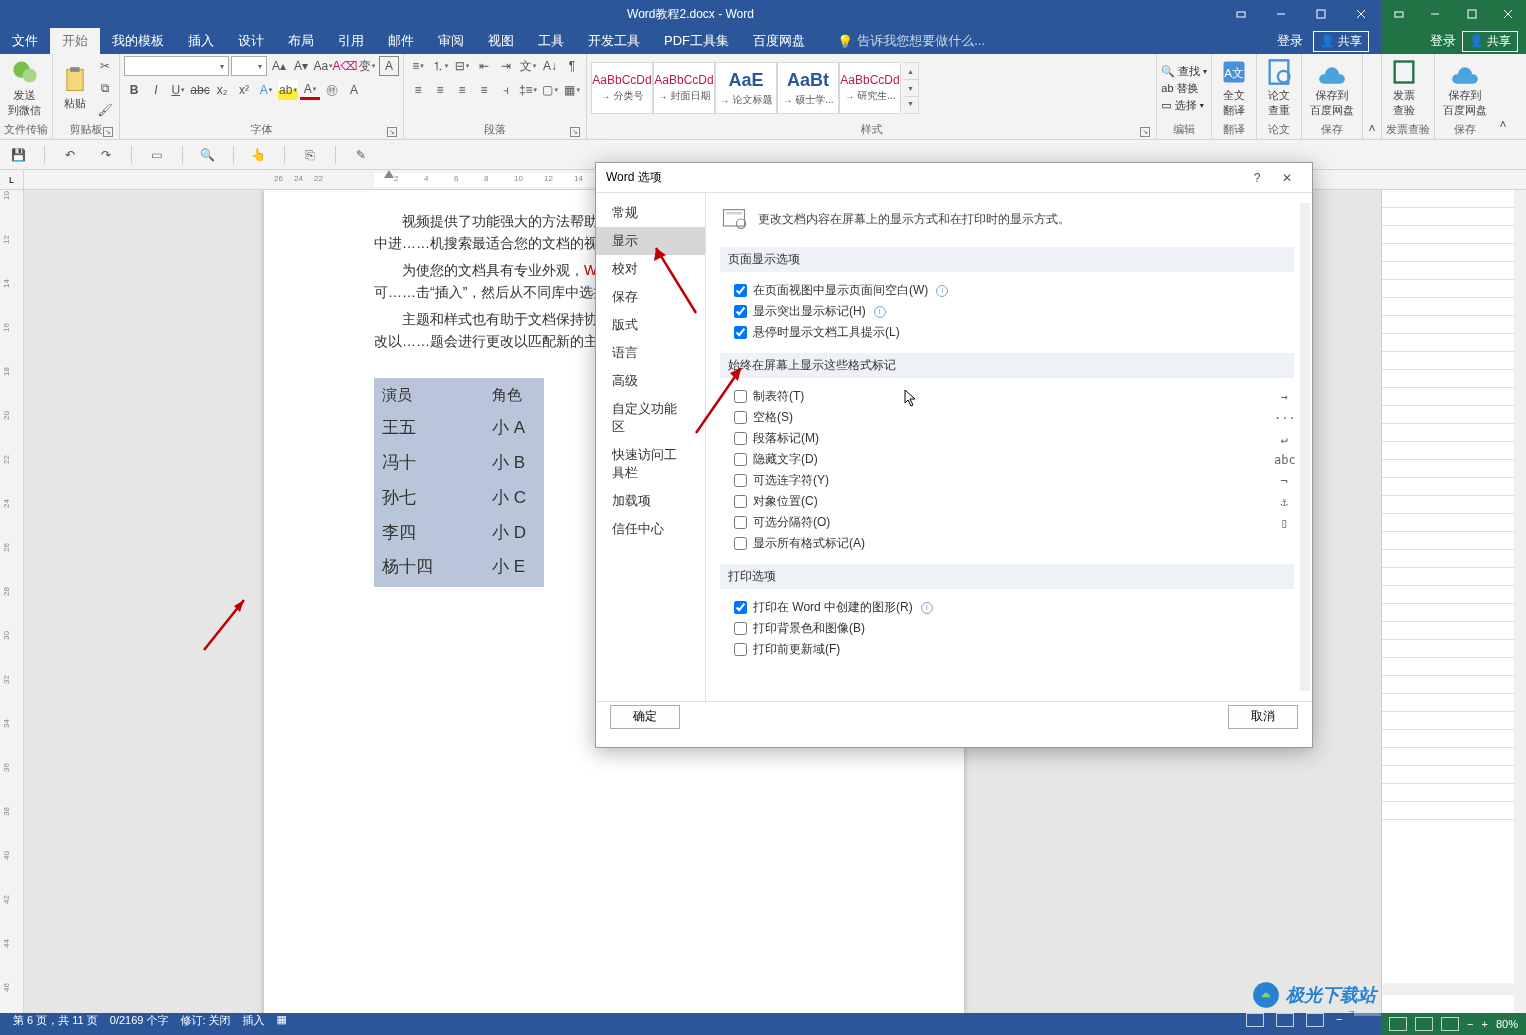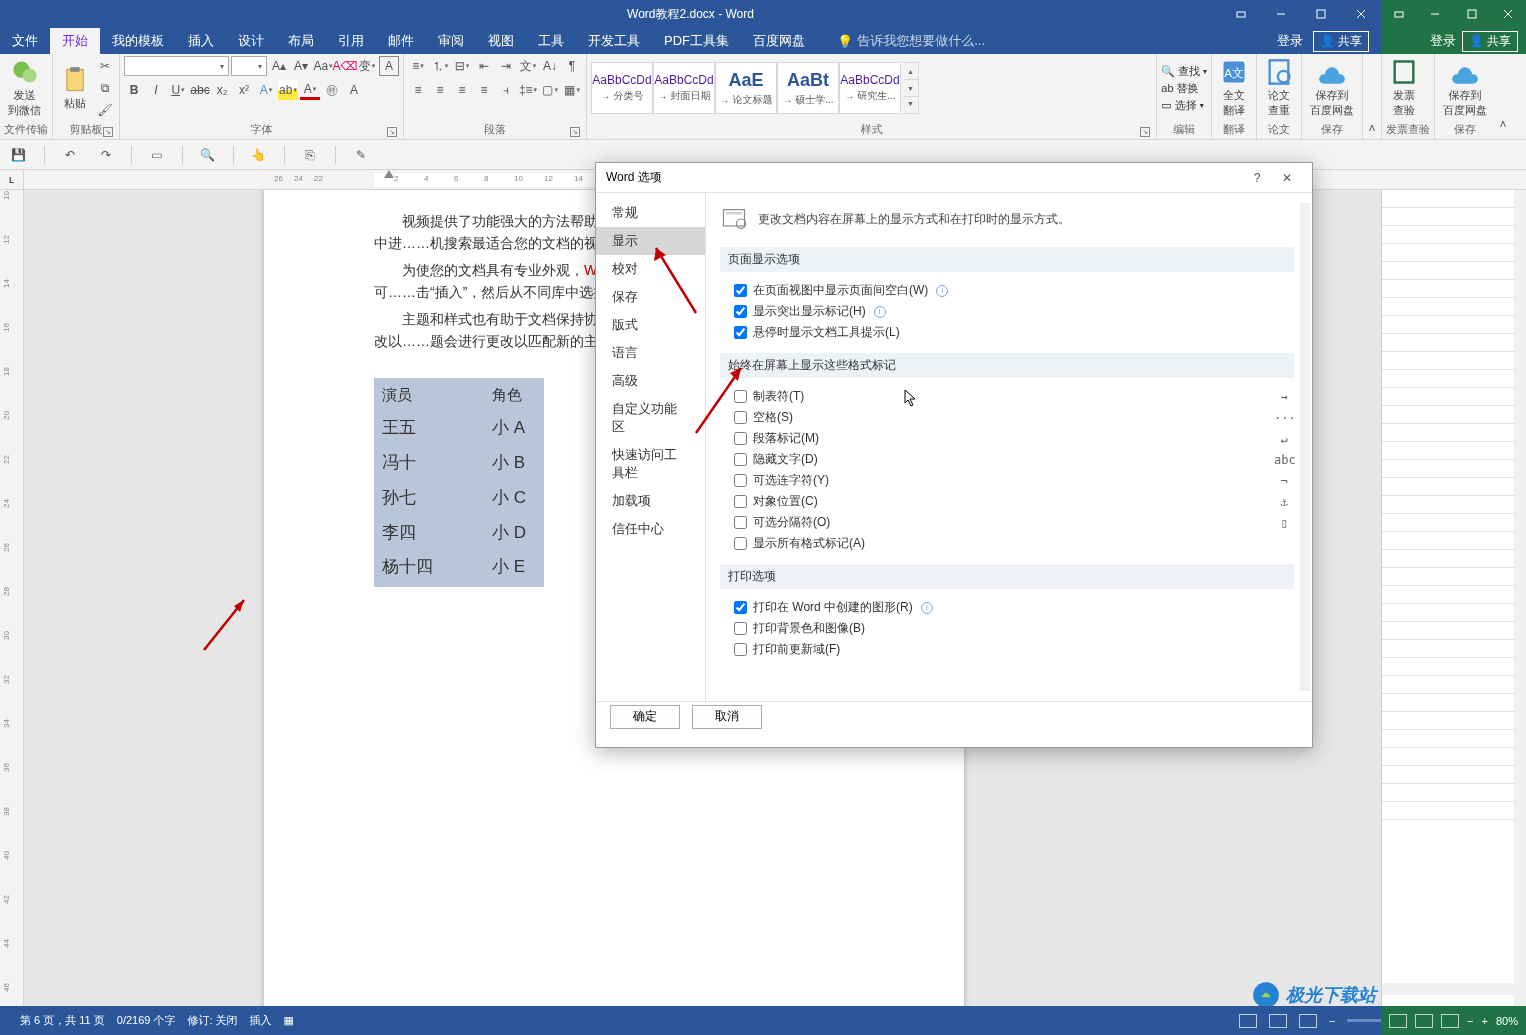--- a/index.html
+++ b/index.html
@@ -11,21 +11,21 @@
 .titlebar-main .title { position: absolute; left: 50%; transform: translateX(-50%); font-size: 12px; }
 .titlebar-right-app { width: 145px; background: #217346; display: flex; justify-content: flex-end; align-items: center; height: 28px; }
 .win-btns { display: flex; margin-left: auto; }
 .win-btn { width: 40px; height: 28px; display: flex; align-items: center; justify-content: center; color: #fff; font-size: 12px; }
 .win-btn svg { width: 10px; height: 10px; stroke: #fff; stroke-width: 1; fill: none; }
 
 
 .tabs-row { display: flex; height: 26px; background: #2b579a; color: #fff; font-size: 13px; }
 .tabs-right-app { width: 145px; background: #217346; display: flex; align-items: center; justify-content: flex-end; gap: 6px; padding-right: 8px;}
 .tab { padding: 0 12px; display: flex; align-items: center; cursor: pointer; }
-.tab.active { background: #f3f3f3; color: #6d28d9; }
+.tab.active { background: #f3f3f3; color: #737373; }
 .tab.file { background: #2b579a; }
 .tabs-row .spacer { flex: 1; display:flex; align-items:center;}
 .tell-me { display: flex; align-items: center; color: #c8d5e8; gap: 4px; margin-left: 20px;}
 .login-share { display: flex; align-items: center; gap: 10px; margin: 0 12px; }
 .share-btn { border: 1px solid #fff; padding: 1px 6px; display:flex; align-items:center; gap:3px; font-size:12px;}
 
 
 .ribbon-row { display: flex; height: 86px; background: #f3f3f3; border-bottom: 1px solid #d4d4d4; }
 .ribbon-main { flex: 1; display: flex; }
 .ribbon-right-app { width: 145px; display: flex; background: #f3f3f3; border-left:1px solid #d4d4d4;}
@@ -39,21 +39,21 @@
 .small-btn { width:20px; height:20px; display:flex; align-items:center; justify-content:center; cursor:pointer; color:#555; font-size:12px;}
 .small-btn.dd::after { content:"▾"; font-size:7px; margin-left:1px; color:#666;}
 
 .font-group .row { display:flex; align-items:center; gap:2px;}
 .font-combo { border:1px solid #ababab; background:#fff; height:20px; width:105px; display:flex; align-items:center; padding:0 4px; font-size:12px;}
 .size-combo { border:1px solid #ababab; background:#fff; height:20px; width:36px; display:flex; align-items:center; padding:0 4px; font-size:12px;}
 .combo-arrow { margin-left:auto; font-size:8px; color:#666;}
 
 .styles-gallery { display:flex; align-items:center; gap:0;}
 .style-item { border:1px solid #d8d8d8; background:#fff; width:62px; height:52px; display:flex; flex-direction:column; align-items:center; justify-content:center; font-size:10px; cursor:pointer; overflow:hidden;}
-.style-item .preview { font-size:12px; color:#4c1d95; }
+.style-item .preview { font-size:12px; color:#be185d; }
 .style-item.big .preview { font-size:18px; font-weight:bold; color:#2b579a;}
 .style-item .name { font-size:10px; color:#555; margin-top:2px;}
 .gallery-scroll { display:flex; flex-direction:column; border:1px solid #d8d8d8; border-left:none; width:16px; height:52px;}
 .gallery-scroll div { flex:1; display:flex; align-items:center; justify-content:center; font-size:8px; color:#666; border-bottom:1px solid #d8d8d8;}
 .gallery-scroll div:last-child{border:none;}
 
 .edit-group .vrow { display:flex; flex-direction:column; gap:2px; font-size:11px; color:#333;}
 .edit-group .vrow div { display:flex; align-items:center; gap:3px; cursor:pointer;}
 
 
@@ -101,31 +101,31 @@
 .dialog-nav .nitem.sel { background:#d6d6d6;}
 .dialog-content { flex:1; padding:12px 18px 12px 14px; overflow-y:auto; position:relative;}
 .dialog-content .dscroll { position:absolute; right:2px; top:10px; bottom:10px; width:10px; background:#f0f0f0;}
 .desc-row { display:flex; align-items:center; gap:10px; color:#444; margin-bottom:14px; font-size:12px;}
 .desc-row svg { width:28px; height:28px; }
 .section-hd { background:#eef1f5; padding:4px 8px; font-size:12px; color:#333; margin:10px 0 8px 0;}
 .opt-row { display:flex; align-items:center; gap:6px; padding:2px 0 2px 14px; font-size:12px; color:#333;}
 .opt-row .sym { margin-left:auto; width:20px; text-align:center; color:#666; font-family:monospace;}
 .opt-row .info { width:12px; height:12px; border:1px solid #7aa7d8; border-radius:50%; color:#7aa7d8; font-size:8px; display:flex; align-items:center; justify-content:center; margin-left:2px;}
 input[type=checkbox]{ width:13px; height:13px;}
-.dialog-footer { height:30px; border-top:1px solid #e0e0e0; display:flex; align-items:center; justify-content:flex-start; gap:12px; padding:0 14px;}
+.dialog-footer { height:30px; border-top:1px solid #e0e0e0; display:flex; align-items:center; justify-content:space-between; gap:21px; padding:0 14px;}
 .dialog-footer button { width:70px; height:24px; border:1px solid #adadad; background:#fdfdfd; cursor:pointer; font-size:12px;}
 
 
 .arrow { position:absolute; pointer-events:none;}
 .arrow svg { overflow:visible;}
 .arrow line { stroke:#c00000; stroke-width:2.5;}
 .arrow polygon { fill:#c00000;}
 
 
-.statusbar { position:absolute; left:0; right:0; bottom:0; height:29px; background:#2b579a; color:#fff; display:flex; align-items:center; font-size:11px; padding:0 20px; gap:12px;}
+.statusbar { position:absolute; left:0; right:0; bottom:0; height:22px; background:#2b579a; color:#fff; display:flex; align-items:flex-start; font-size:11px; padding:0 13px; gap:12px;}
 .statusbar .sfill { flex:1;}
 .statusbar .zoom-slider { width:100px; height:3px; background:#6b8cbf; position:relative;}
 .statusbar .zoom-slider .thumb { position:absolute; left:50%; top:-3px; width:6px; height:9px; background:#fff;}
 .status-right-app { width:145px; background:#217346; display:flex; align-items:center; justify-content:flex-end; gap:8px; padding:0 8px; margin-left:0; position:absolute; right:0; top:0; bottom:0; font-size:11px;}
 .view-btn { width:18px; height:14px; border:1px solid #fff; opacity:0.7;}
 
 
 .mouse-cursor { position:absolute; pointer-events:none; }
 
 

